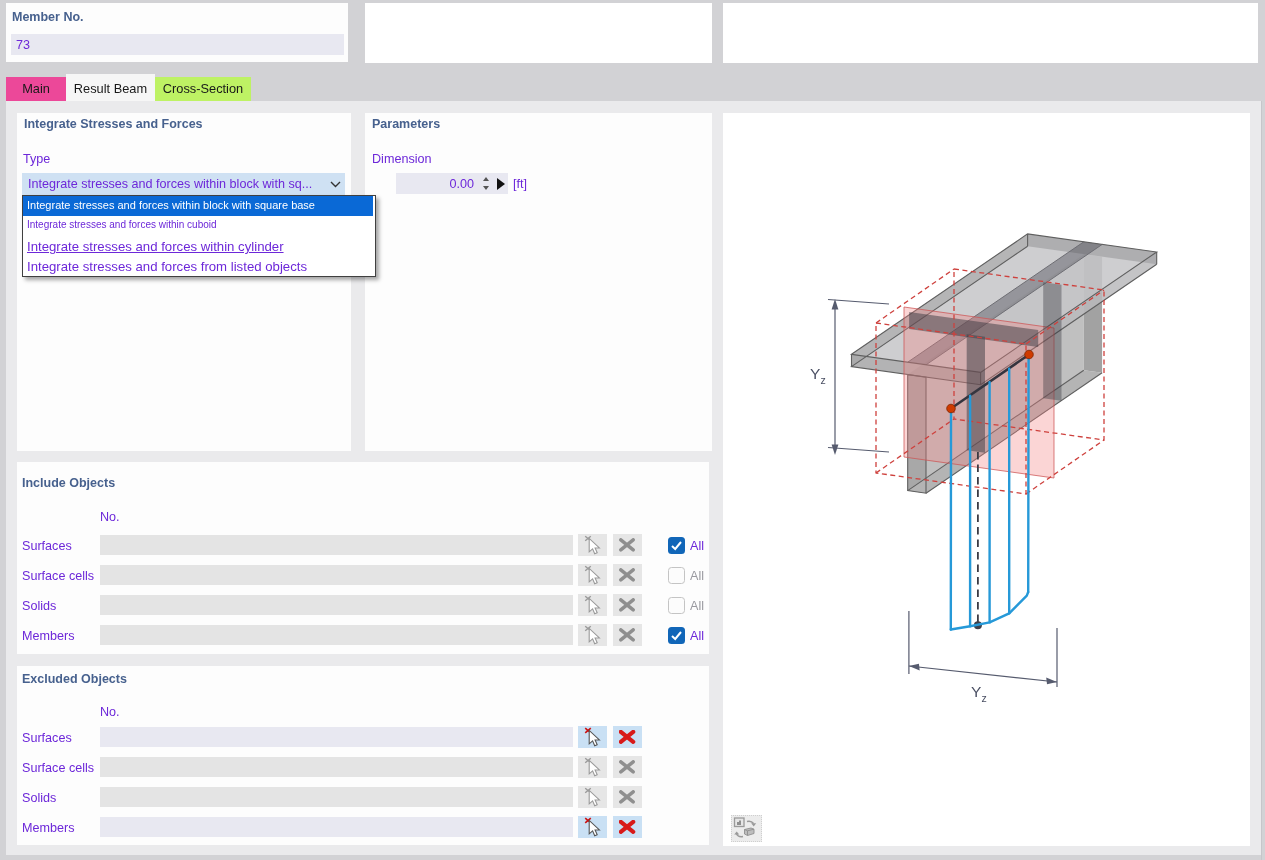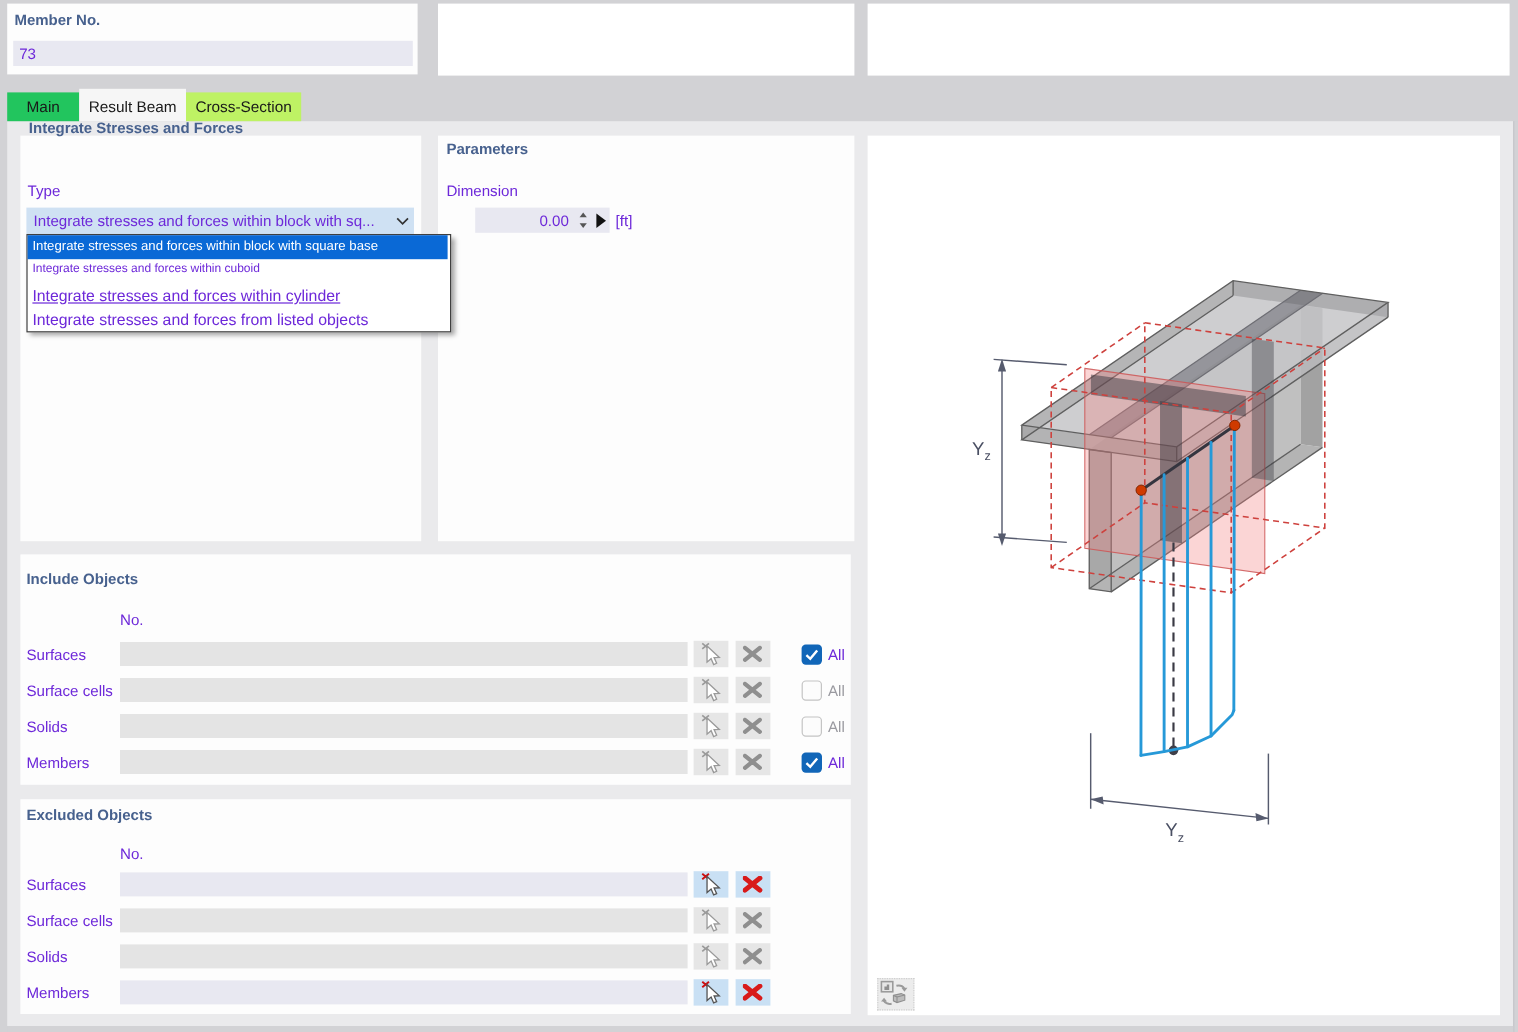--- a/index.html
+++ b/index.html
@@ -24,31 +24,31 @@
 <div class="abs" style="left:1261px;top:101px;width:4px;height:759px;background:#d2d2d5;border-left:1px solid #c6c6ca;"></div>
 <div class="abs" style="left:6px;top:855px;width:1255px;height:5px;background:#d2d2d5;"></div>
 
 <div class="panel" style="left:6px;top:3px;width:342px;height:59px;"></div>
 <div class="panel" style="left:365px;top:3px;width:347px;height:60px;background:#fff;"></div>
 <div class="panel" style="left:723px;top:3px;width:535px;height:60px;background:#fff;"></div>
 <div class="title" style="left:12px;top:10px;">Member No.</div>
 <div class="fld" style="left:11px;top:34px;width:333px;height:21px;"></div>
 <div class="lbl" style="left:16px;top:38px;">73</div>
 
-<div class="tab" style="left:6px;top:77px;width:60px;height:24px;line-height:24px;background:#22c55e;">Main</div>
+<div class="tab" style="left:6px;top:77px;width:60px;height:24px;line-height:24px;background:#ec4899;">Main</div>
 <div class="tab" style="left:66px;top:74px;width:89px;height:27px;line-height:30px;background:#f6f6f6;">Result Beam</div>
 <div class="tab" style="left:155px;top:77px;width:96px;height:24px;line-height:24px;background:#bef264;">Cross-Section</div>
 
 <div class="panel" style="left:17px;top:113px;width:334px;height:338px;"></div>
 <div class="panel" style="left:365px;top:113px;width:347px;height:338px;"></div>
 <div class="panel" style="left:17px;top:462px;width:692px;height:192px;"></div>
 <div class="panel" style="left:17px;top:666px;width:692px;height:179px;"></div>
 <div class="panel" style="left:723px;top:113px;width:527px;height:733px;background:#ffffff;"></div>
 
-<div class="title" style="left:24px;top:100px;text-align:center;">Integrate Stresses and Forces</div>
+<div class="title" style="left:24px;top:117px;text-align:center;">Integrate Stresses and Forces</div>
 <div class="lbl" style="left:23px;top:152px;">Type</div>
 <div class="abs" style="left:22px;top:173px;width:323px;height:22px;background:#cfe1f3;"></div>
 <div class="lbl" style="left:28px;top:177px;">Integrate stresses and forces within block with sq...</div>
 <svg class="abs" style="left:330px;top:181px;" width="11" height="7">
     <polyline points="1,1 5.5,5.5 10,1" fill="none" stroke="#333" stroke-width="1.4"></polyline>
   </svg>
 
 <div class="abs" style="left:22px;top:195px;width:352px;height:80px;background:#fff;border:1px solid #404040;box-shadow:3px 3px 4px rgba(0,0,0,0.35);"></div>
 <div class="abs" style="left:23px;top:196px;width:350px;height:20px;background:#0a69d6;"></div>
 <div class="lbl" style="left:27px;top:199px;color:#fff;font-size:11px;">Integrate stresses and forces within block with square base</div>

